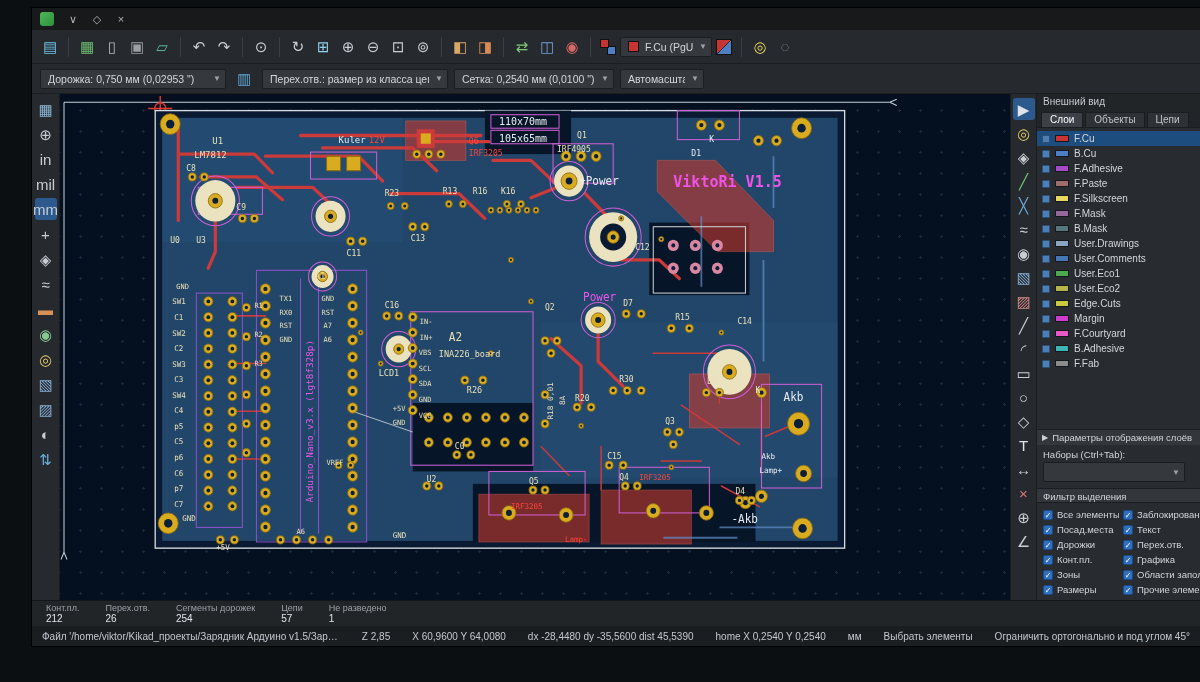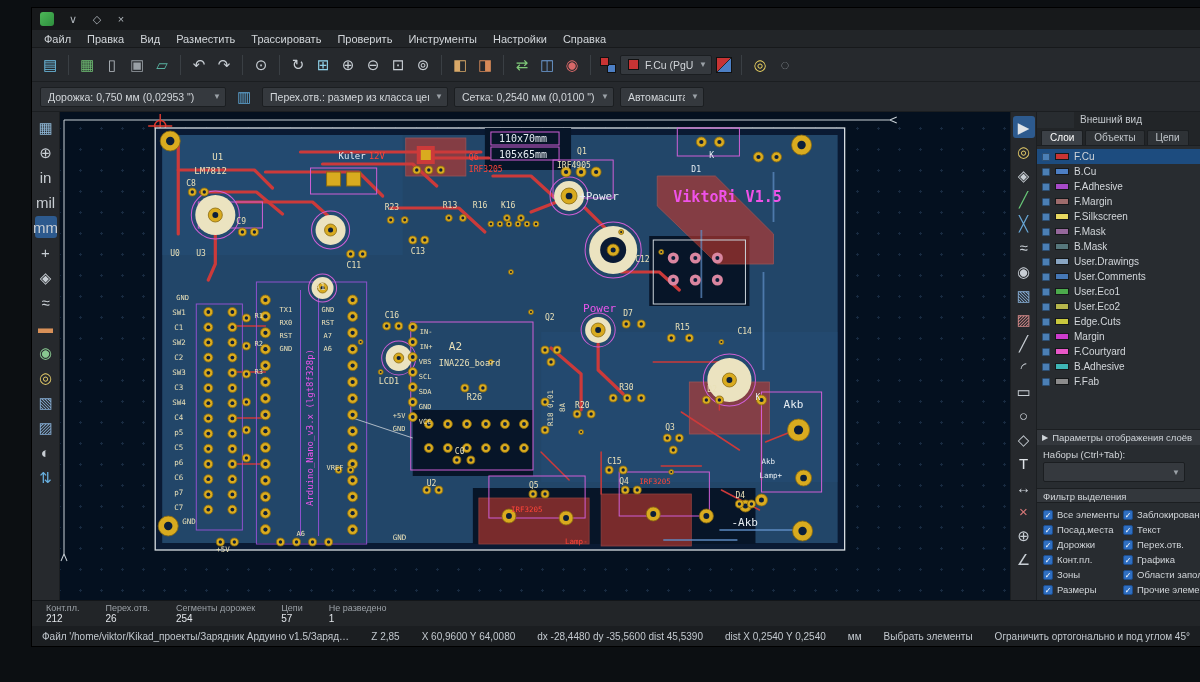--- a/index.html
+++ b/index.html
@@ -45,21 +45,21 @@
   .txtic{font-size:9px;color:#c8cdd2;}
   .canvas{flex:1;position:relative;background:#04101f;overflow:hidden;}
   .canvas::before{content:"";position:absolute;inset:0;
     background-image:radial-gradient(#182a40 1px,transparent 1.3px);background-size:21px 21px;background-position:10px 6px;}
   .canvas svg{position:absolute;inset:0;}
   .rtoolbar{width:26px;flex:0 0 26px;background:#26292d;border-left:1px solid #1b1e21;display:flex;flex-direction:column;
     align-items:center;padding-top:4px;gap:2px;}
   
   .panel{width:164px;flex:0 0 164px;background:#282c30;border-left:1px solid #1b1e21;display:flex;flex-direction:column;
     font-size:10.5px;color:#d2d6da;overflow:hidden;}
-  .ptitle{height:16px;line-height:16px;padding:0 6px;font-size:10px;color:#c3c8cd;background:#222528;flex:0 0 auto;margin-left:37px;}
+  .ptitle{height:16px;line-height:16px;padding:0 6px;font-size:10px;color:#c3c8cd;background:#222528;flex:0 0 auto;}
   .ptabs{display:flex;gap:2px;padding:2px 4px 0;background:#222528;border-bottom:1px solid #1b1e21;flex:0 0 auto;}
   .ptab{padding:1px 8px 2px;font-size:10px;background:#2e3236;border:1px solid #1b1e21;border-bottom:none;color:#c0c5ca;border-radius:2px 2px 0 0;}
   .ptab.act{background:#3c4147;color:#fff;}
   .layers{padding:3px 0;flex:0 0 auto;}
   .lrow{display:flex;align-items:center;gap:5px;height:15px;padding:0 5px;}
   .lrow.sel{background:#1d4c7f;}
   .vis{width:8px;height:8px;background:#4b7fb5;border:1px solid #2d4f73;border-radius:1px;flex:0 0 auto;}
   .sw{width:14px;height:7px;border:1px solid #15181a;flex:0 0 auto;}
   .lname{font-size:10px;white-space:nowrap;}
   .optbar{margin-top:auto;height:16px;flex:0 0 16px;background:#33373c;border-top:1px solid #1b1e21;display:flex;align-items:center;
@@ -91,31 +91,20 @@
 
   <div class="titlebar">
     <div class="appicon"></div>
     <div class="wctrl">
         <span class="wbtn">∨</span>
         <span class="wbtn">◇</span>
         <span class="wbtn">×</span>
       </div>
   </div>
 
-  <div class="menubar">
-      <span class="mitem">Файл</span>
-      <span class="mitem">Правка</span>
-      <span class="mitem">Вид</span>
-      <span class="mitem">Разместить</span>
-      <span class="mitem">Трассировать</span>
-      <span class="mitem">Проверить</span>
-      <span class="mitem">Инструменты</span>
-      <span class="mitem">Настройки</span>
-      <span class="mitem">Справка</span>
-    </div>
 
   <div class="toolbar tb1">
       <div class="tbtn">
         <span class="gl" style="color: rgb(111, 194, 232);">▤</span>
       </div>
       <span class="tsep"></span>
       <div class="tbtn">
         <span class="gl" style="color: rgb(111, 191, 115);">▦</span>
       </div>
       <div class="tbtn">
@@ -952,21 +941,21 @@
             <span class="lname">B.Cu</span>
           </div>
           <div class="lrow">
             <span class="vis"></span>
             <span class="sw" style="background: rgb(166, 74, 200);"></span>
             <span class="lname">F.Adhesive</span>
           </div>
           <div class="lrow">
             <span class="vis"></span>
             <span class="sw" style="background: rgb(158, 108, 108);"></span>
-            <span class="lname">F.Margin</span>
+            <span class="lname">F.Paste</span>
           </div>
           <div class="lrow">
             <span class="vis"></span>
             <span class="sw" style="background: rgb(232, 216, 96);"></span>
             <span class="lname">F.Silkscreen</span>
           </div>
           <div class="lrow">
             <span class="vis"></span>
             <span class="sw" style="background: rgb(149, 104, 155);"></span>
             <span class="lname">F.Mask</span>
@@ -1108,19 +1097,19 @@
         <div class="clabel">Не разведено</div>
         <div class="cvalue">1</div>
       </div>
     </div>
 
   <div class="sbar">
     <span class="file">Файл '/home/viktor/Kikad_проекты/Зарядник Ардуино v1.5/Зарядник Ардуино v1.5.k...</span>
     <span>Z 2,85</span>
     <span>X 60,9600 Y 64,0080</span>
     <span>dx -28,4480  dy -35,5600  dist 45,5390</span>
-    <span>dist X 0,2540 Y 0,2540</span>
+    <span>home X 0,2540 Y 0,2540</span>
     <span>мм</span>
     <span>Выбрать элементы</span>
     <span>Ограничить ортогонально и под углом 45°</span>
   </div>
 
 </div>
 
 </body></html>

